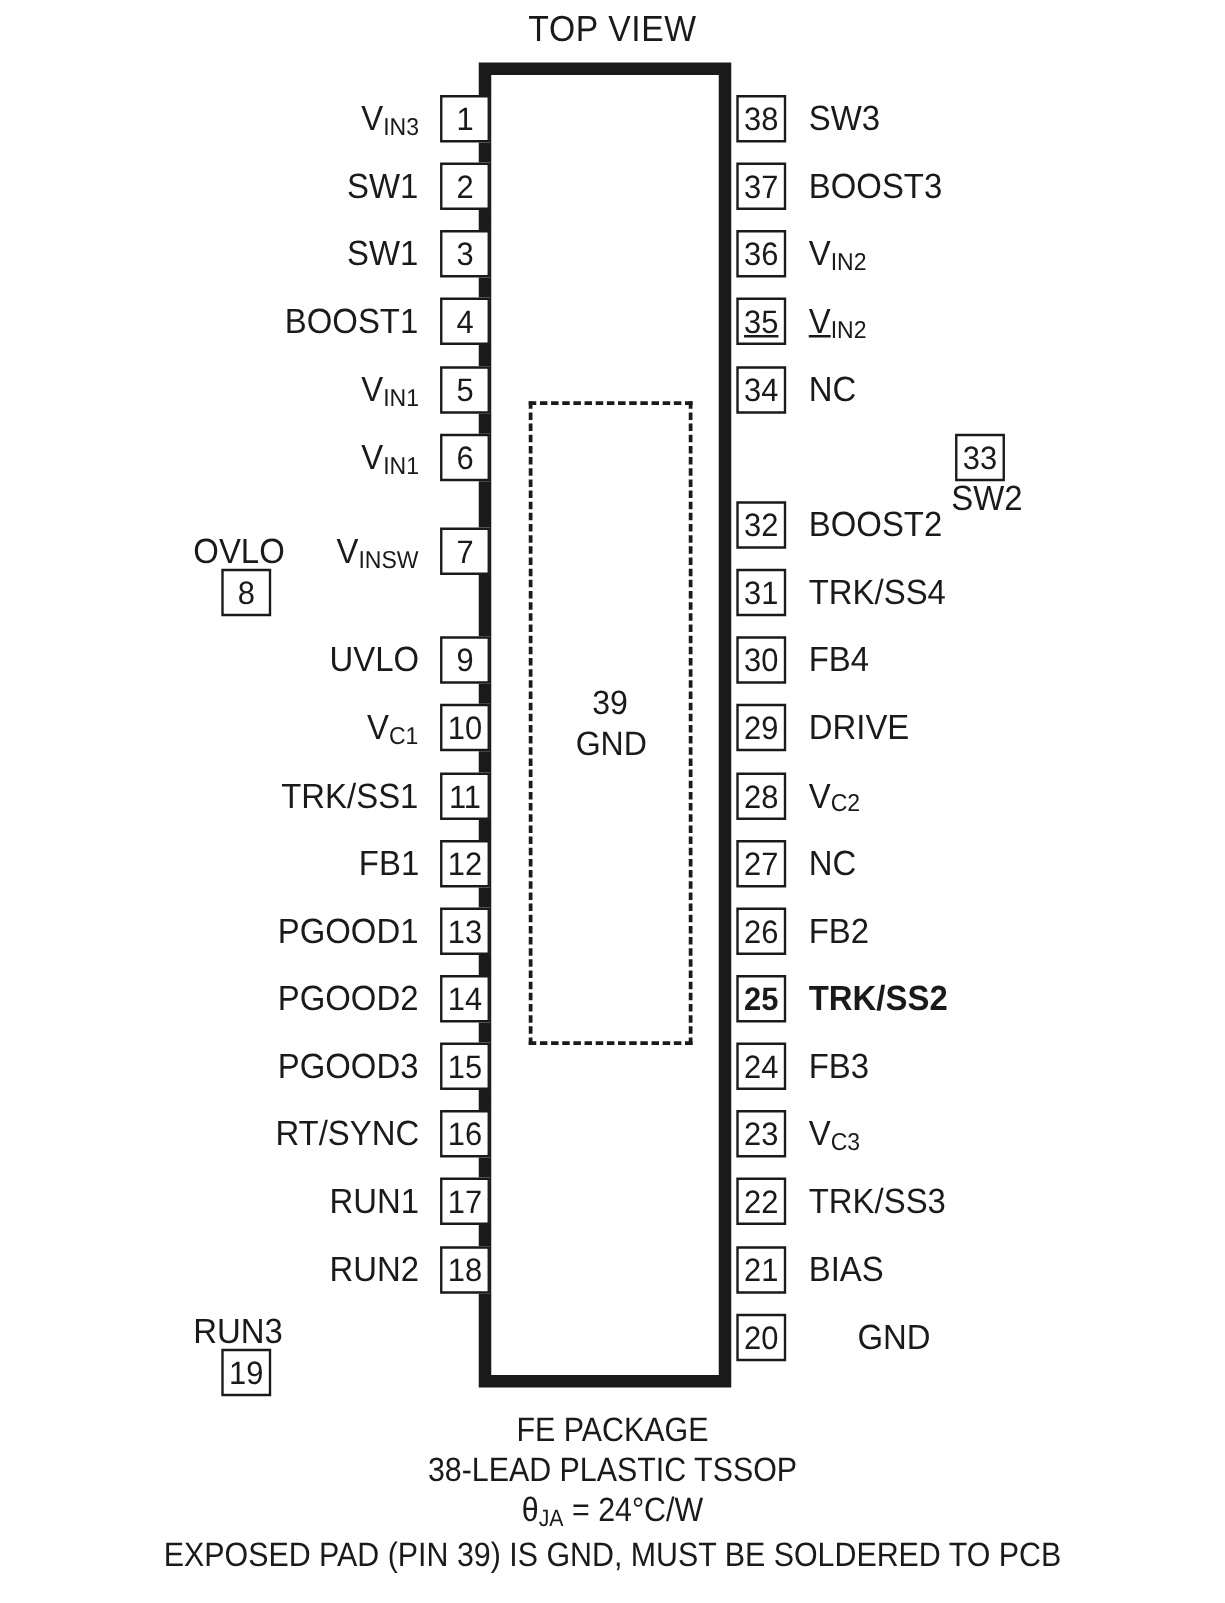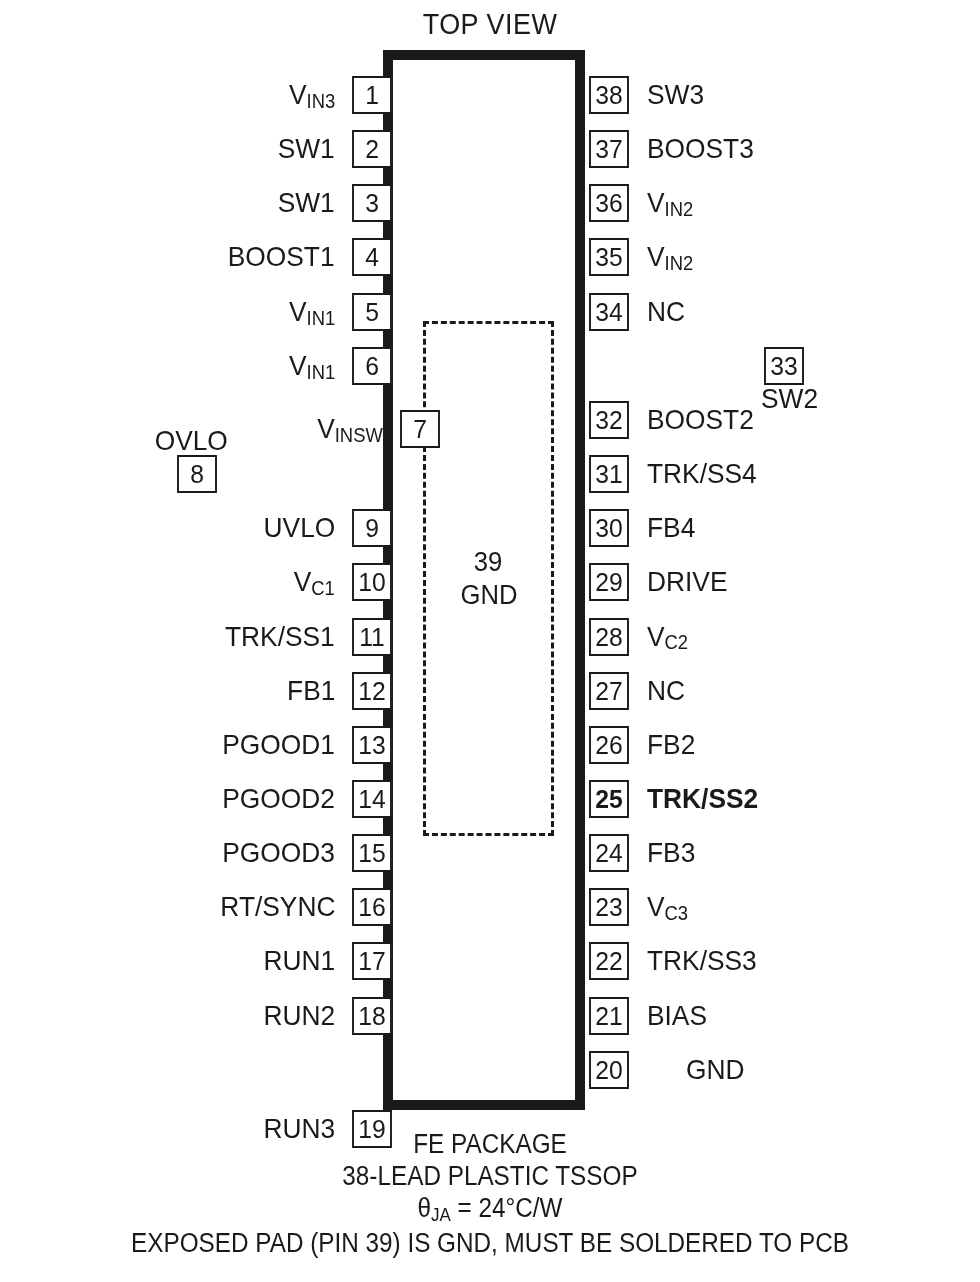--- a/index.html
+++ b/index.html
@@ -190,21 +190,21 @@
         <div class="pin-box">4</div>
       </div>
       <div class="pin-row left" style="top: 292.6px;">
         <div class="pin-label"><span>V</span><sub>IN1</sub></div>
         <div class="pin-box">5</div>
       </div>
       <div class="pin-row left" style="top: 346.75px;">
         <div class="pin-label"><span>V</span><sub>IN1</sub></div>
         <div class="pin-box">6</div>
       </div>
-      <div class="pin-row left" style="top: 410px; padding-left: 48px;">
+      <div class="pin-row left" style="top: 422px;">
         <div class="pin-label"><span>V</span><sub>INSW</sub></div>
         <div class="pin-box">7</div>
       </div>
       <div class="pin-row left" style="top: 455.05px; flex-direction: column;">
         <div class="pin-label"><span>OVLO</span></div>
         <div class="pin-box">8</div>
       </div>
       <div class="pin-row left" style="top: 509.2px;">
         <div class="pin-label"><span>UVLO</span></div>
         <div class="pin-box">9</div>
@@ -238,39 +238,39 @@
         <div class="pin-box">16</div>
       </div>
       <div class="pin-row left" style="top: 942.4px;">
         <div class="pin-label"><span>RUN1</span></div>
         <div class="pin-box">17</div>
       </div>
       <div class="pin-row left" style="top: 996.55px;">
         <div class="pin-label"><span>RUN2</span></div>
         <div class="pin-box">18</div>
       </div>
-      <div class="pin-row left" style="top: 1110px;">
+      <div class="pin-row left" style="top: 1079px; flex-direction: column;">
         <div class="pin-label"><span>RUN3</span></div>
         <div class="pin-box">19</div>
       </div>
     </div>
   <div id="right-pins">
       <div class="pin-row right" style="top: 76px;">
         <div class="pin-box">38</div>
         <div class="pin-label"><span>SW3</span></div>
       </div>
       <div class="pin-row right" style="top: 130.15px;">
         <div class="pin-box">37</div>
         <div class="pin-label"><span>BOOST3</span></div>
       </div>
       <div class="pin-row right" style="top: 184.3px;">
         <div class="pin-box">36</div>
         <div class="pin-label"><span>V</span><sub>IN2</sub></div>
       </div>
-      <div class="pin-row right" style="top: 238.45px;">
+      <div class="pin-row right" style="top: 238.45px; text-decoration: underline;">
         <div class="pin-box">35</div>
         <div class="pin-label"><span>V</span><sub>IN2</sub></div>
       </div>
       <div class="pin-row right" style="top: 292.6px;">
         <div class="pin-box">34</div>
         <div class="pin-label"><span>NC</span></div>
       </div>
       <div class="pin-row right" style="top: 346.75px; flex-direction: column;">
         <div class="pin-box">33</div>
         <div class="pin-label"><span>SW2</span></div>

